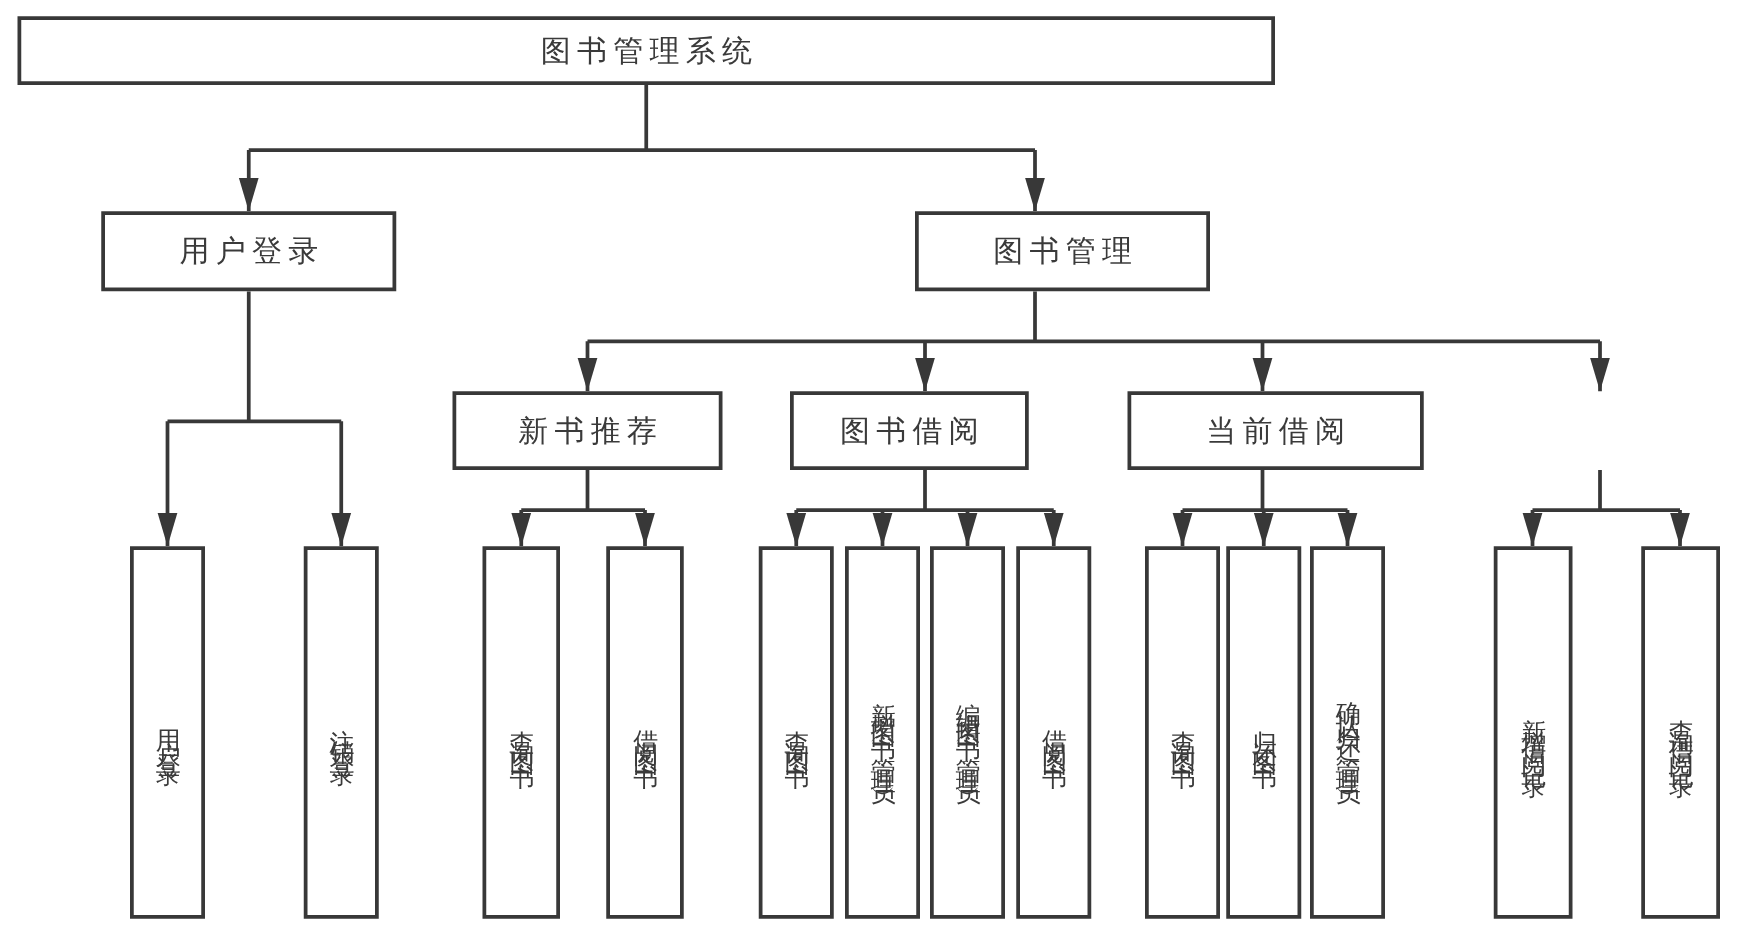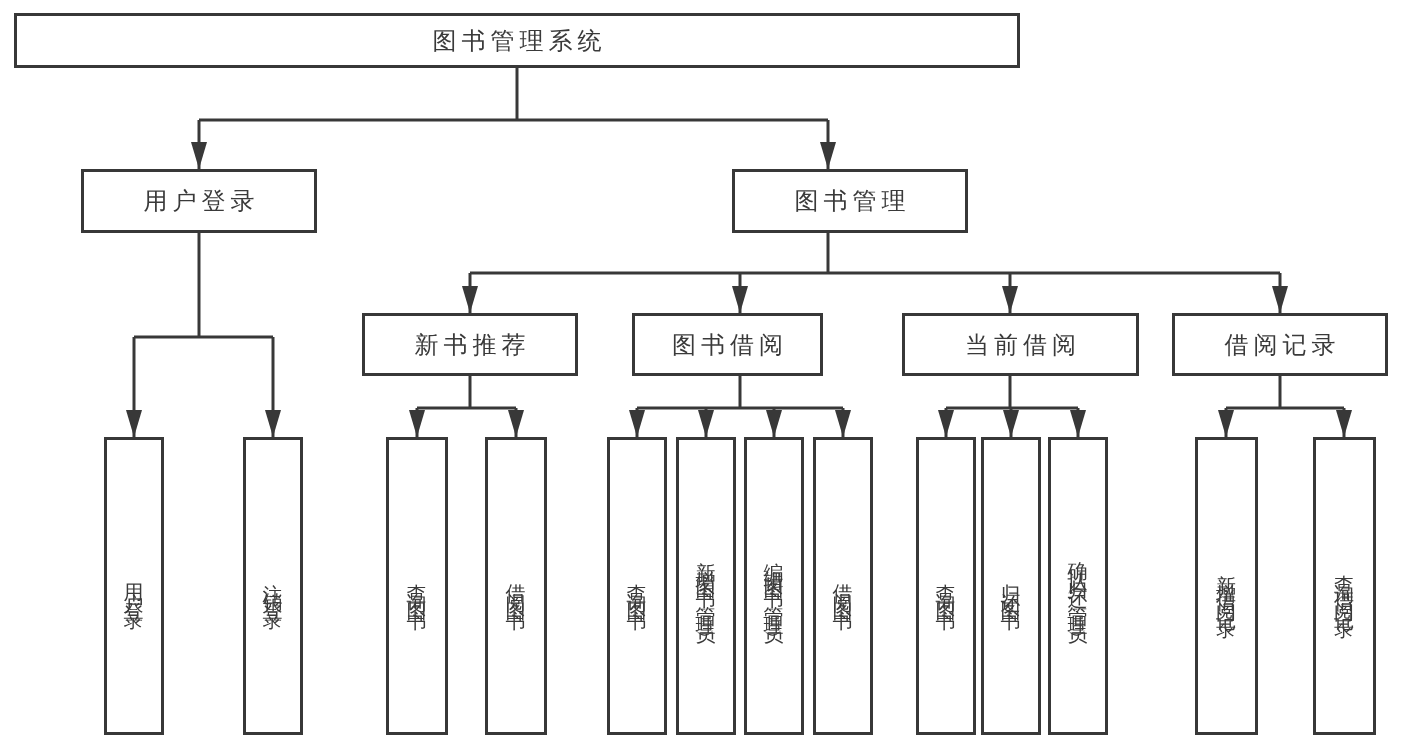--- a/index.html
+++ b/index.html
@@ -114,23 +114,20 @@
 
   <div class="box hbox" style="left:362px; top:313px; width:216px; height:63px;">
     <span class="lbl">新书推荐</span>
   </div>
   <div class="box hbox" style="left:632px; top:313px; width:191px; height:63px;">
     <span class="lbl">图书借阅</span>
   </div>
   <div class="box hbox" style="left:902px; top:313px; width:237px; height:63px;">
     <span class="lbl">当前借阅</span>
   </div>
-  <div class="box hbox" style="left:1172px; top:313px; width:216px; height:63px;">
-    <span class="lbl">借阅记录</span>
-  </div>
 
   <div class="box vbox" style="left:104px; top:437px; width:60px; height:298px;">
     <span class="lbl">用户登录</span>
   </div>
   <div class="box vbox" style="left:243px; top:437px; width:60px; height:298px;">
     <span class="lbl">注销登录</span>
   </div>
 
   <div class="box vbox" style="left:386px; top:437px; width:62px; height:298px;">
     <span class="lbl">查询图书</span>

